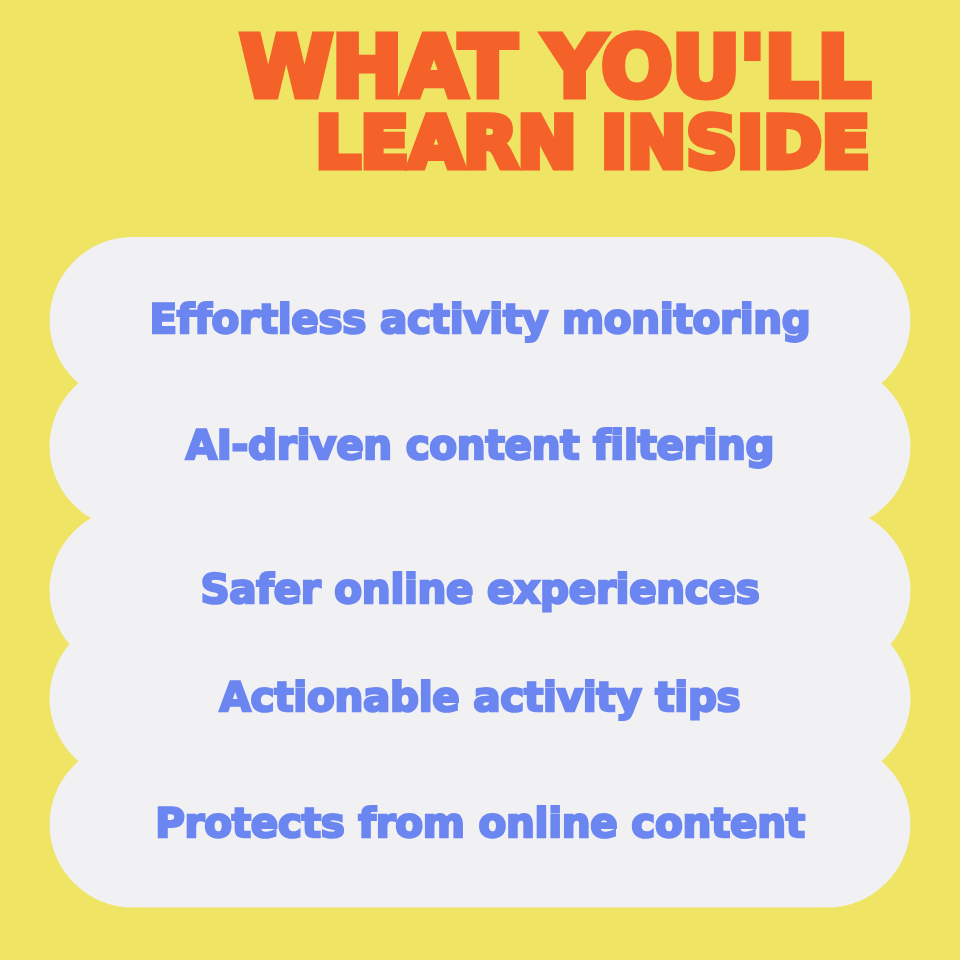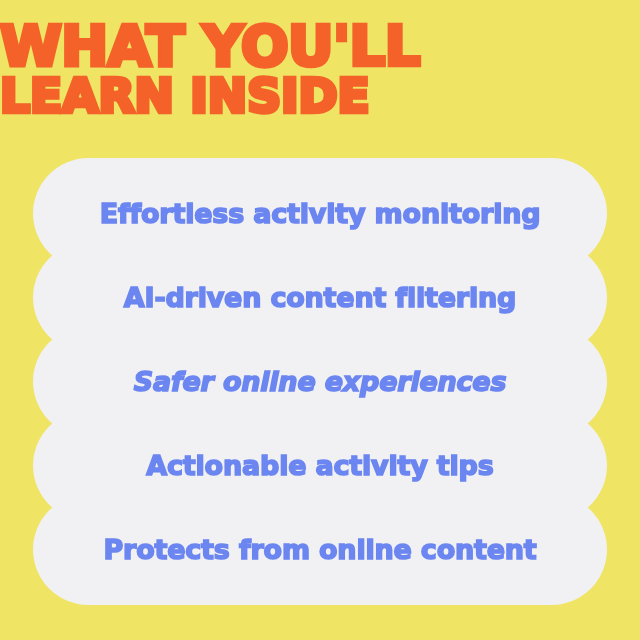--- a/index.html
+++ b/index.html
@@ -20,21 +20,21 @@
     background: #efe463;
     overflow: hidden;
   }
 
   
   #headline {
     position: absolute;
     top: 18px;
     left: 0;
     width: 580px;
-    text-align: left;
+    text-align: right;
     color: #f4622a;
     font-family: "DejaVu Sans", "Liberation Sans", sans-serif;
     font-weight: 700;
     font-size: 56px;
     line-height: 0.99;
     letter-spacing: -0.5px;
     -webkit-text-stroke: 4.5px #f4622a;
     paint-order: stroke fill;
     white-space: nowrap;
   }
@@ -63,21 +63,21 @@
     background: #f1f0f2;
     border-radius: 56px;
     display: flex;
     align-items: center;
     justify-content: center;
     box-sizing: border-box;
   }
 
   .pill-1 { top: 0px;   }
   .pill-2 { top: 84px;  }
-  .pill-3 { top: 168px; font-style: italic; }
+  .pill-3 { top: 180px; }
   .pill-4 { top: 252px; }
   .pill-5 { top: 336px; }
 
   .pill-label {
     color: #6b86f0;
     font-family: "DejaVu Sans", "Liberation Sans", sans-serif;
     font-weight: 700;
     font-size: 27px;
     letter-spacing: -0.2px;
     -webkit-text-stroke: 1.6px #6b86f0;

